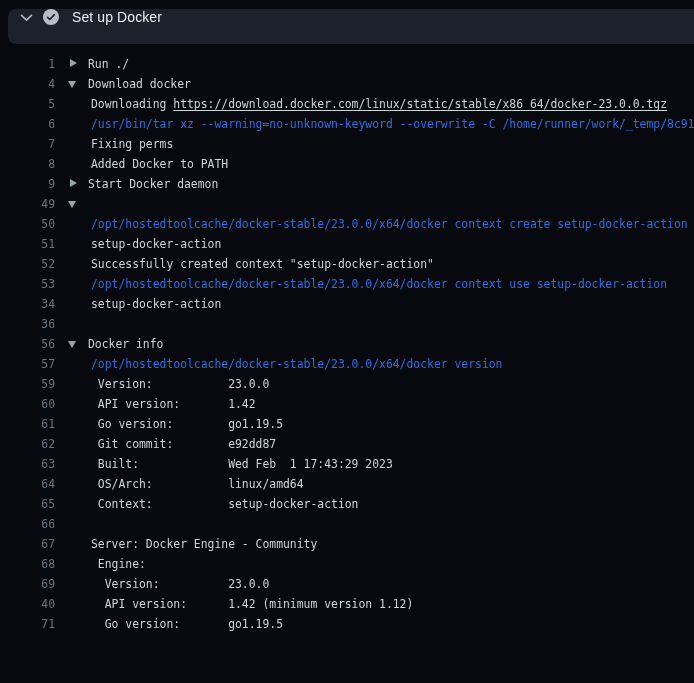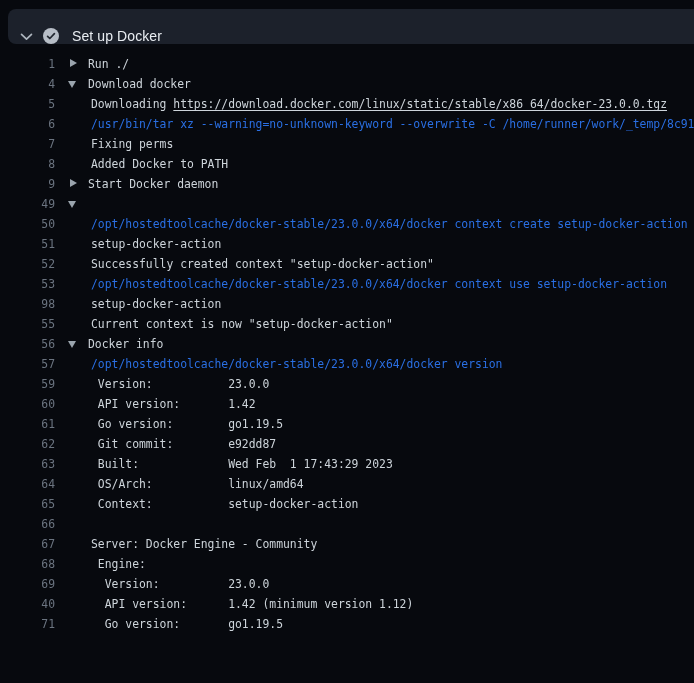--- a/index.html
+++ b/index.html
@@ -4,21 +4,21 @@
 <style>
   html,body{margin:0;padding:0;}
   body{
     width:694px;height:683px;position:relative;overflow:hidden;
     background:#07090e;
     font-family:"Liberation Sans",sans-serif;
   }
   .step-header{
     position:absolute;left:8px;top:9px;width:686px;height:35px;
     background:#1c212b;border-radius:8px 0 0 8px;
-    display:flex;align-items:flex-end;cursor:pointer;
+    display:flex;align-items:flex-start;cursor:pointer;
   }
   .chev{margin-left:10px;width:16px;height:16px;display:flex;align-items:center;justify-content:center;cursor:pointer;}
   .status{margin-left:9px;width:16px;height:16px;display:flex;align-items:center;justify-content:center;}
   .step-title{margin-left:13px;font-size:14px;color:#e9edf2;letter-spacing:.1px;}
   .log{position:absolute;top:54px;left:0;width:694px;}
   .row{
     display:flex;height:20px;line-height:20px;
     font-family:"DejaVu Sans Mono","Liberation Mono",monospace;
     font-size:11.4px;white-space:pre;
   }
@@ -64,22 +64,22 @@
       <div class="row"><span class="ln">5</span><span class="content"><span class="seg-out">Downloading </span><span class="seg-link">https://download.docker.com/linux/static/stable/x86_64/docker-23.0.0.tgz</span></span></div>
       <div class="row"><span class="ln">6</span><span class="content"><span class="seg-cmd">/usr/bin/tar xz --warning=no-unknown-keyword --overwrite -C /home/runner/work/_temp/8c91</span></span></div>
       <div class="row"><span class="ln">7</span><span class="content"><span class="seg-out">Fixing perms</span></span></div>
       <div class="row"><span class="ln">8</span><span class="content"><span class="seg-out">Added Docker to PATH</span></span></div>
       <div class="row group-row"><span class="ln">9</span><span class="marker right"></span><span class="content">Start Docker daemon</span></div>
       <div class="row group-row"><span class="ln">49</span><span class="marker down"></span></div>
       <div class="row"><span class="ln">50</span><span class="content"><span class="seg-cmd">/opt/hostedtoolcache/docker-stable/23.0.0/x64/docker context create setup-docker-action --</span></span></div>
       <div class="row"><span class="ln">51</span><span class="content"><span class="seg-out">setup-docker-action</span></span></div>
       <div class="row"><span class="ln">52</span><span class="content"><span class="seg-out">Successfully created context "setup-docker-action"</span></span></div>
       <div class="row"><span class="ln">53</span><span class="content"><span class="seg-cmd">/opt/hostedtoolcache/docker-stable/23.0.0/x64/docker context use setup-docker-action</span></span></div>
-      <div class="row"><span class="ln">98</span><span class="content"><span class="seg-out">setup-docker-action</span></span></div>
-      <div class="row"><span class="ln">55</span><span class="content"><span class="seg-out">Current context is now "setup-docker-action"</span></span></div>
+      <div class="row"><span class="ln">34</span><span class="content"><span class="seg-out">setup-docker-action</span></span></div>
+      <div class="row"><span class="ln">36</span></div>
       <div class="row group-row"><span class="ln">56</span><span class="marker down"></span><span class="content">Docker info</span></div>
       <div class="row"><span class="ln">57</span><span class="content"><span class="seg-cmd">/opt/hostedtoolcache/docker-stable/23.0.0/x64/docker version</span></span></div>
       <div class="row"><span class="ln">59</span><span class="content"><span class="seg-out"> Version:           23.0.0</span></span></div>
       <div class="row"><span class="ln">60</span><span class="content"><span class="seg-out"> API version:       1.42</span></span></div>
       <div class="row"><span class="ln">61</span><span class="content"><span class="seg-out"> Go version:        go1.19.5</span></span></div>
       <div class="row"><span class="ln">62</span><span class="content"><span class="seg-out"> Git commit:        e92dd87</span></span></div>
       <div class="row"><span class="ln">63</span><span class="content"><span class="seg-out"> Built:             Wed Feb  1 17:43:29 2023</span></span></div>
       <div class="row"><span class="ln">64</span><span class="content"><span class="seg-out"> OS/Arch:           linux/amd64</span></span></div>
       <div class="row"><span class="ln">65</span><span class="content"><span class="seg-out"> Context:           setup-docker-action</span></span></div>
       <div class="row"><span class="ln">66</span><span class="content"><span class="seg-out"></span></span></div>

